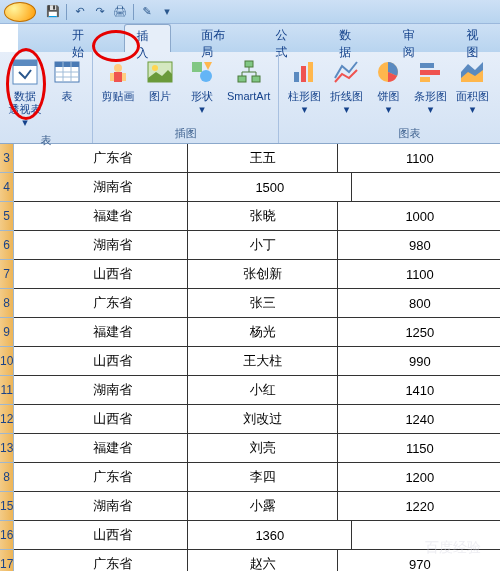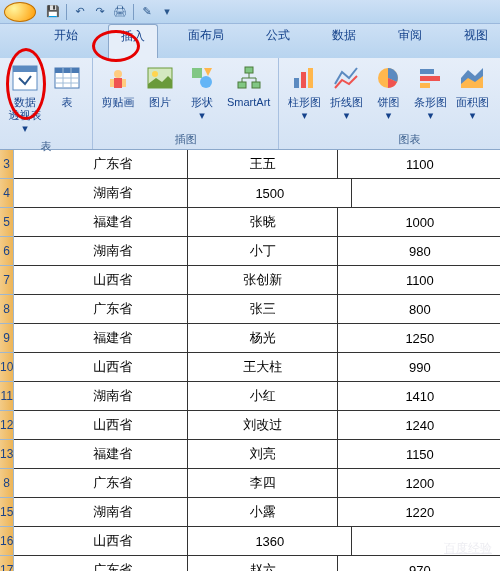--- a/index.html
+++ b/index.html
@@ -4,21 +4,21 @@
   <style>
     * { box-sizing: border-box; margin: 0; padding: 0; }
     body { font-family: "Microsoft YaHei", sans-serif; background: #fff; font-size: 12px; width: 500px; overflow: hidden; }
     
     .titlebar { height: 24px; background: linear-gradient(#cde0f5, #b8d4ef); border-bottom: 1px solid #9bb8dc; display: flex; align-items: center; padding-left: 4px; }
     .office-btn { width: 32px; height: 20px; background: radial-gradient(circle at 30% 30%, #fff59d, #ff9800); border-radius: 50%; border: 1px solid #c07000; margin-right: 8px; }
     .qat { display: flex; gap: 2px; align-items: center; }
     .qat-sep { width: 1px; height: 16px; background: #7a9cc4; margin: 0 2px; }
     .qat-icon { width: 18px; height: 18px; display: flex; align-items: center; justify-content: center; color: #2a578d; font-size: 11px; }
     
-    .tabs { height: 34px; background: linear-gradient(#cde0f5, #b8d4ef); display: flex; padding-left: 42px; gap: 18px; }
+    .tabs { height: 28px; background: linear-gradient(#cde0f5, #b8d4ef); display: flex; padding-left: 42px; gap: 18px; margin-left: 18px; }
     .tab { padding: 3px 12px; color: #15428b; cursor: pointer; position: relative; }
     .tab.active { background: #e6eef9; border: 1px solid #8ba8cb; border-bottom: none; border-radius: 3px 3px 0 0; }
     
     .ribbon { height: 92px; background: linear-gradient(#e6eef9, #d3e2f4); border-bottom: 1px solid #8ba8cb; display: flex; }
     .group { border-right: 1px solid #a8c0e0; display: flex; flex-direction: column; padding: 2px 4px 0; position: relative; }
     .group-items { display: flex; flex: 1; align-items: flex-start; }
     .group-label { text-align: center; color: #3b5f8d; font-size: 11px; padding: 2px 0; }
     .big-btn { display: flex; flex-direction: column; align-items: center; padding: 2px 4px; min-width: 42px; cursor: pointer; }
     .big-btn .icon-box { width: 32px; height: 32px; display: flex; align-items: center; justify-content: center; margin-bottom: 2px; }
     .big-btn .btn-label { font-size: 11px; color: #15428b; text-align: center; line-height: 13px; }
@@ -31,21 +31,21 @@
     .row-headers { width: 24px; background: linear-gradient(90deg, #e9edf3, #d8e0eb); border-right: 1px solid #9eb6ce; }
     .row-header { height: 29px; border-bottom: 1px solid #9eb6ce; display: flex; align-items: center; justify-content: center; color: #1b4388; font-size: 12px; background: linear-gradient(90deg, #f3cb87, #edb456); }
     .grid { flex: 1; }
     .row { display: flex; height: 29px; border-bottom: 1px solid #333; }
     .cell { border-right: 1px solid #333; display: flex; align-items: center; justify-content: center; color: #000; font-size: 13px; }
     .col-a { width: 150px; margin-left: 24px; }
     .col-b { width: 150px; }
     .col-c { width: 164px; }
     .col-d { width: 10px; border-right: none; }
     
-    .watermark { position: absolute; right: 8px; bottom: 14px; color: rgba(220,220,230,0.5); font-size: 12px; pointer-events: none; text-decoration: underline; }
+    .watermark { position: absolute; right: 19px; bottom: 14px; color: rgba(220,220,230,0.5); font-size: 14px; pointer-events: none; }
   </style>
 </head>
 <body>
 
 <div class="red-circle circle-insert"></div>
 <div class="red-circle circle-pivot"></div>
 
 <div class="titlebar">
   <div class="office-btn"></div>
   <div class="qat">

